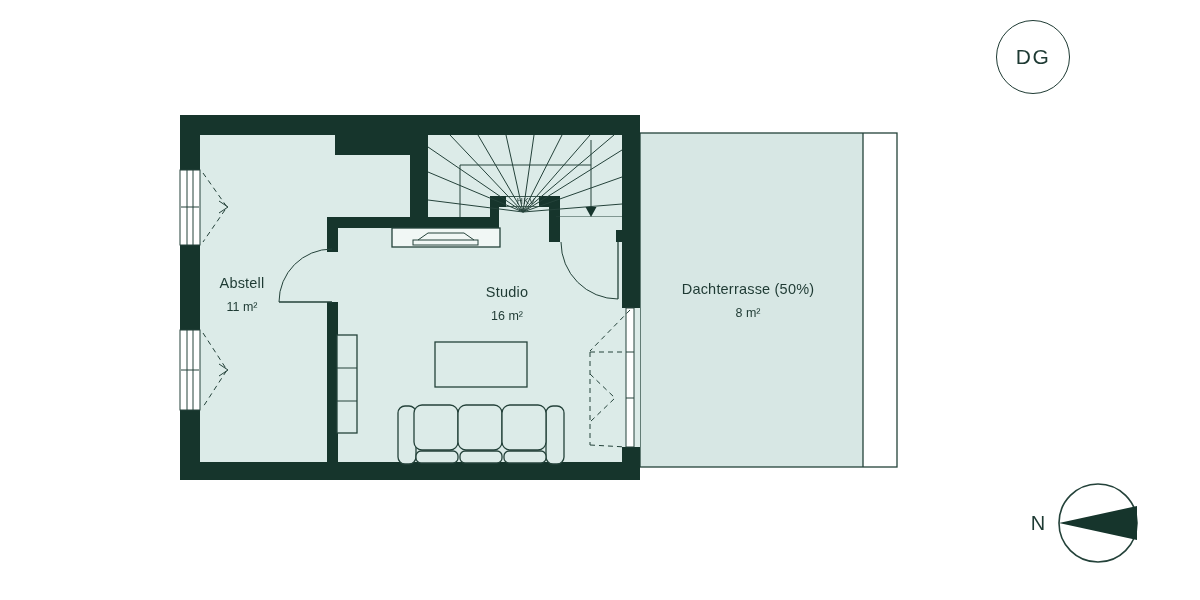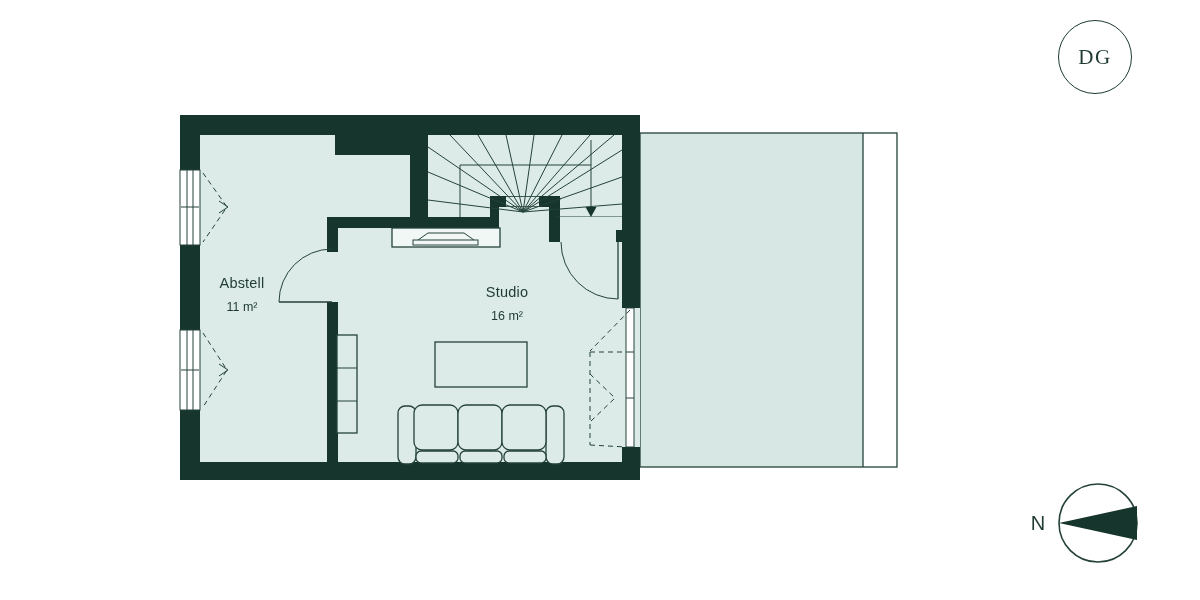--- a/index.html
+++ b/index.html
@@ -17,28 +17,28 @@
   .ln2 {fill:none;stroke:var(--line);stroke-width:1;}
   .dash{fill:none;stroke:var(--line);stroke-width:1;stroke-dasharray:5 4;}
   .furn{fill:var(--floor);stroke:var(--line);stroke-width:1.3;}
   .furnw{fill:#f1f7f5;stroke:var(--line);stroke-width:1.3;}
   .needle{fill:var(--wall);stroke:none;}
   
   .room-label{position:absolute;transform:translate(-50%,-50%);text-align:center;color:var(--text);}
   .room-name{font-size:14.5px;letter-spacing:.2px;line-height:16px;}
   .room-area{font-size:12.5px;line-height:15px;margin-top:9px;}
   .hkv-label{
-    position:absolute;left:552px;top:201px;transform:translate(-50%,-50%);
+    position:absolute;left:526px;top:201px;transform:translate(-50%,-50%);
     font-size:8.5px;color:var(--text);letter-spacing:.3px;
   }
   .floor-badge{
-    position:absolute;left:1058px;top:20px;width:72px;height:72px;
+    position:absolute;left:996px;top:20px;width:72px;height:72px;
     border:1.6px solid var(--text);border-radius:50%;
     display:flex;align-items:center;justify-content:center;
-    font-size:21px;letter-spacing:1.5px;color:var(--text);font-family:Liberation Serif, serif;
+    font-size:21px;letter-spacing:1.5px;color:var(--text);
   }
   .compass-n{
     position:absolute;left:1038px;top:523px;transform:translate(-50%,-50%);
     font-size:20px;color:var(--text);
   }
 </style>
 </head>
 <body>
 
 <div class="canvas">
@@ -168,20 +168,24 @@
   </svg>
 
   <div class="room-label" style="left:242px;top:295px;">
     <div class="room-name">Abstell</div>
     <div class="room-area">11 m²</div>
   </div>
   <div class="room-label" style="left:507px;top:304px;">
     <div class="room-name">Studio</div>
     <div class="room-area">16 m²</div>
   </div>
+  <div class="room-label" style="left:748px;top:301px;">
+    <div class="room-name">Dachterrasse (50%)</div>
+    <div class="room-area">8 m²</div>
+  </div>
 
   <div class="hkv-label">HKV</div>
 
   <div class="floor-badge">
     <span>DG</span>
   </div>
 
   <div class="compass-n">N</div>
 
 </div>

